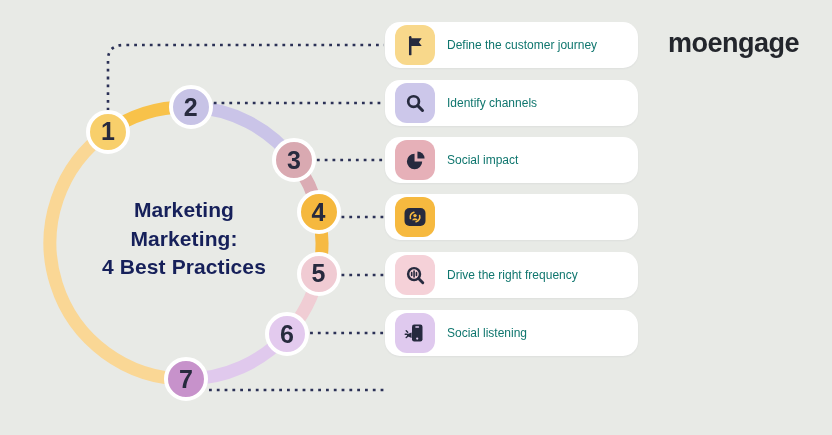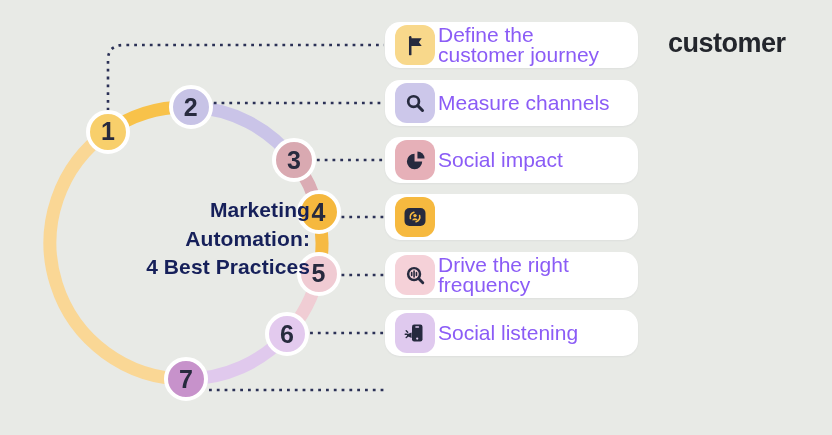--- a/index.html
+++ b/index.html
@@ -4,26 +4,26 @@
 <style>
   html,body{margin:0;padding:0;}
   body{font-family:"Liberation Sans","DejaVu Sans",sans-serif;}
   .canvas{position:relative;width:832px;height:435px;overflow:hidden;background:#E8EAE6;}
   .diagram-svg{position:absolute;left:0;top:0;width:832px;height:435px;pointer-events:none;}
   .node{position:absolute;width:36px;height:36px;border:4px solid #ffffff;border-radius:50%;
         display:flex;align-items:center;justify-content:center;
         font-size:25px;font-weight:700;color:#272A3E;line-height:1;}
   .title{position:absolute;left:58px;top:196px;width:252px;text-align:center;
          font-size:21px;font-weight:700;color:#16205A;line-height:28.5px;letter-spacing:0.1px;}
-  .title span{display:block;text-align:right;}
+  .title span{display:block;}
   .card{position:absolute;left:385px;width:253px;height:46px;background:#ffffff;border-radius:15px;
         display:flex;align-items:center;box-shadow:0 1px 2px rgba(40,45,70,0.05);}
   .icon-box{width:40px;height:40px;border-radius:12px;margin-left:10px;flex:0 0 40px;
             display:flex;align-items:center;justify-content:center;}
-  .card-label{margin-left:3px;width:172px;font-size:21px;font-weight:500;color:#8b5cf6;line-height:20px;}
+  .card-label{margin-left:12px;width:172px;font-size:12px;font-weight:500;color:#0f766e;line-height:20px;}
   .logo{position:absolute;left:668px;top:28px;font-size:27px;font-weight:700;
         color:#23262C;letter-spacing:-0.5px;}
 </style>
 </head>
 <body>
 
 <div class="canvas" style="background: rgb(232, 234, 230);">
 
   <svg class="diagram-svg">
     <g id="arc-layer">
@@ -49,42 +49,42 @@
   <div class="node" style="left: 85.9936px; top: 109.595px; background: rgb(248, 207, 107);">1</div>
   <div class="node" style="left: 168.746px; top: 85.0828px; background: rgb(199, 195, 230);">2</div>
   <div class="node" style="left: 271.896px; top: 138.208px; background: rgb(217, 169, 177);">3</div>
   <div class="node" style="left: 296.514px; top: 190.407px; background: rgb(245, 184, 62);">4</div>
   <div class="node" style="left: 296.514px; top: 251.593px; background: rgb(240, 203, 211);">5</div>
   <div class="node" style="left: 265.068px; top: 312.002px; background: rgb(227, 202, 238);">6</div>
   <div class="node" style="left: 164px; top: 357px; background: rgb(199, 146, 203);">7</div>
 
   <div class="title">
     <span>Marketing</span>
-    <span>Automation:</span>
+    <span>Marketing:</span>
     <span>4 Best Practices</span>
   </div>
 
   <div class="card" style="top:22px">
     <span class="icon-box" style="background: rgb(248, 216, 139);">
       <svg width="23" height="23" viewBox="0 0 24 24">
         <path d="M6.5 3.5 V21" stroke="#262A3E" stroke-width="2.6" stroke-linecap="round" fill="none"></path>
         <path d="M6.5 4.5 H18.5 L15.5 8.5 L18.5 12.5 H6.5 Z" fill="#262A3E"></path>
       </svg>
     </span>
     <span class="card-label">Define the customer journey</span>
   </div>
 
   <div class="card" style="top:80px">
     <span class="icon-box" style="background: rgb(204, 199, 234);">
       <svg width="23" height="23" viewBox="0 0 24 24">
         <circle cx="10" cy="10" r="5.6" fill="none" stroke="#262A3E" stroke-width="2.8"></circle>
         <path d="M14.3 14.3 L19.3 19.3" stroke="#262A3E" stroke-width="3.2" stroke-linecap="round"></path>
       </svg>
     </span>
-    <span class="card-label">Measure channels</span>
+    <span class="card-label">Identify channels</span>
   </div>
 
   <div class="card" style="top:137px">
     <span class="icon-box" style="background: rgb(230, 176, 184);">
       <svg width="23" height="23" viewBox="0 0 24 24">
         <path d="M11 5 A 8 8 0 1 0 19 13 L 11 13 Z" fill="#262A3E"></path>
         <path d="M14 2.5 A 7.5 7.5 0 0 1 21.5 10 L 14 10 Z" fill="#262A3E"></path>
       </svg>
     </span>
     <span class="card-label">Social impact</span>
@@ -120,15 +120,15 @@
         <rect x="12.2" y="5.3" width="4" height="1.4" rx="0.7" fill="#DFC9EE"></rect>
         <circle cx="14.2" cy="17.6" r="1.1" fill="#DFC9EE"></circle>
         <path d="M4 13.3 l4.6 -1.8 v5.4 l-4.6 -1.8 z" fill="#262A3E"></path>
         <path d="M3.2 9.8 l1.5 1.4 M2.2 13.2 h2.1 M3.2 16.6 l1.5 -1.4" stroke="#262A3E" stroke-width="1.4" stroke-linecap="round"></path>
       </svg>
     </span>
     <span class="card-label">Social listening</span>
   </div>
 
 
-  <div class="logo">customer</div>
+  <div class="logo">moengage</div>
 
 </div>
 
 </body></html>

